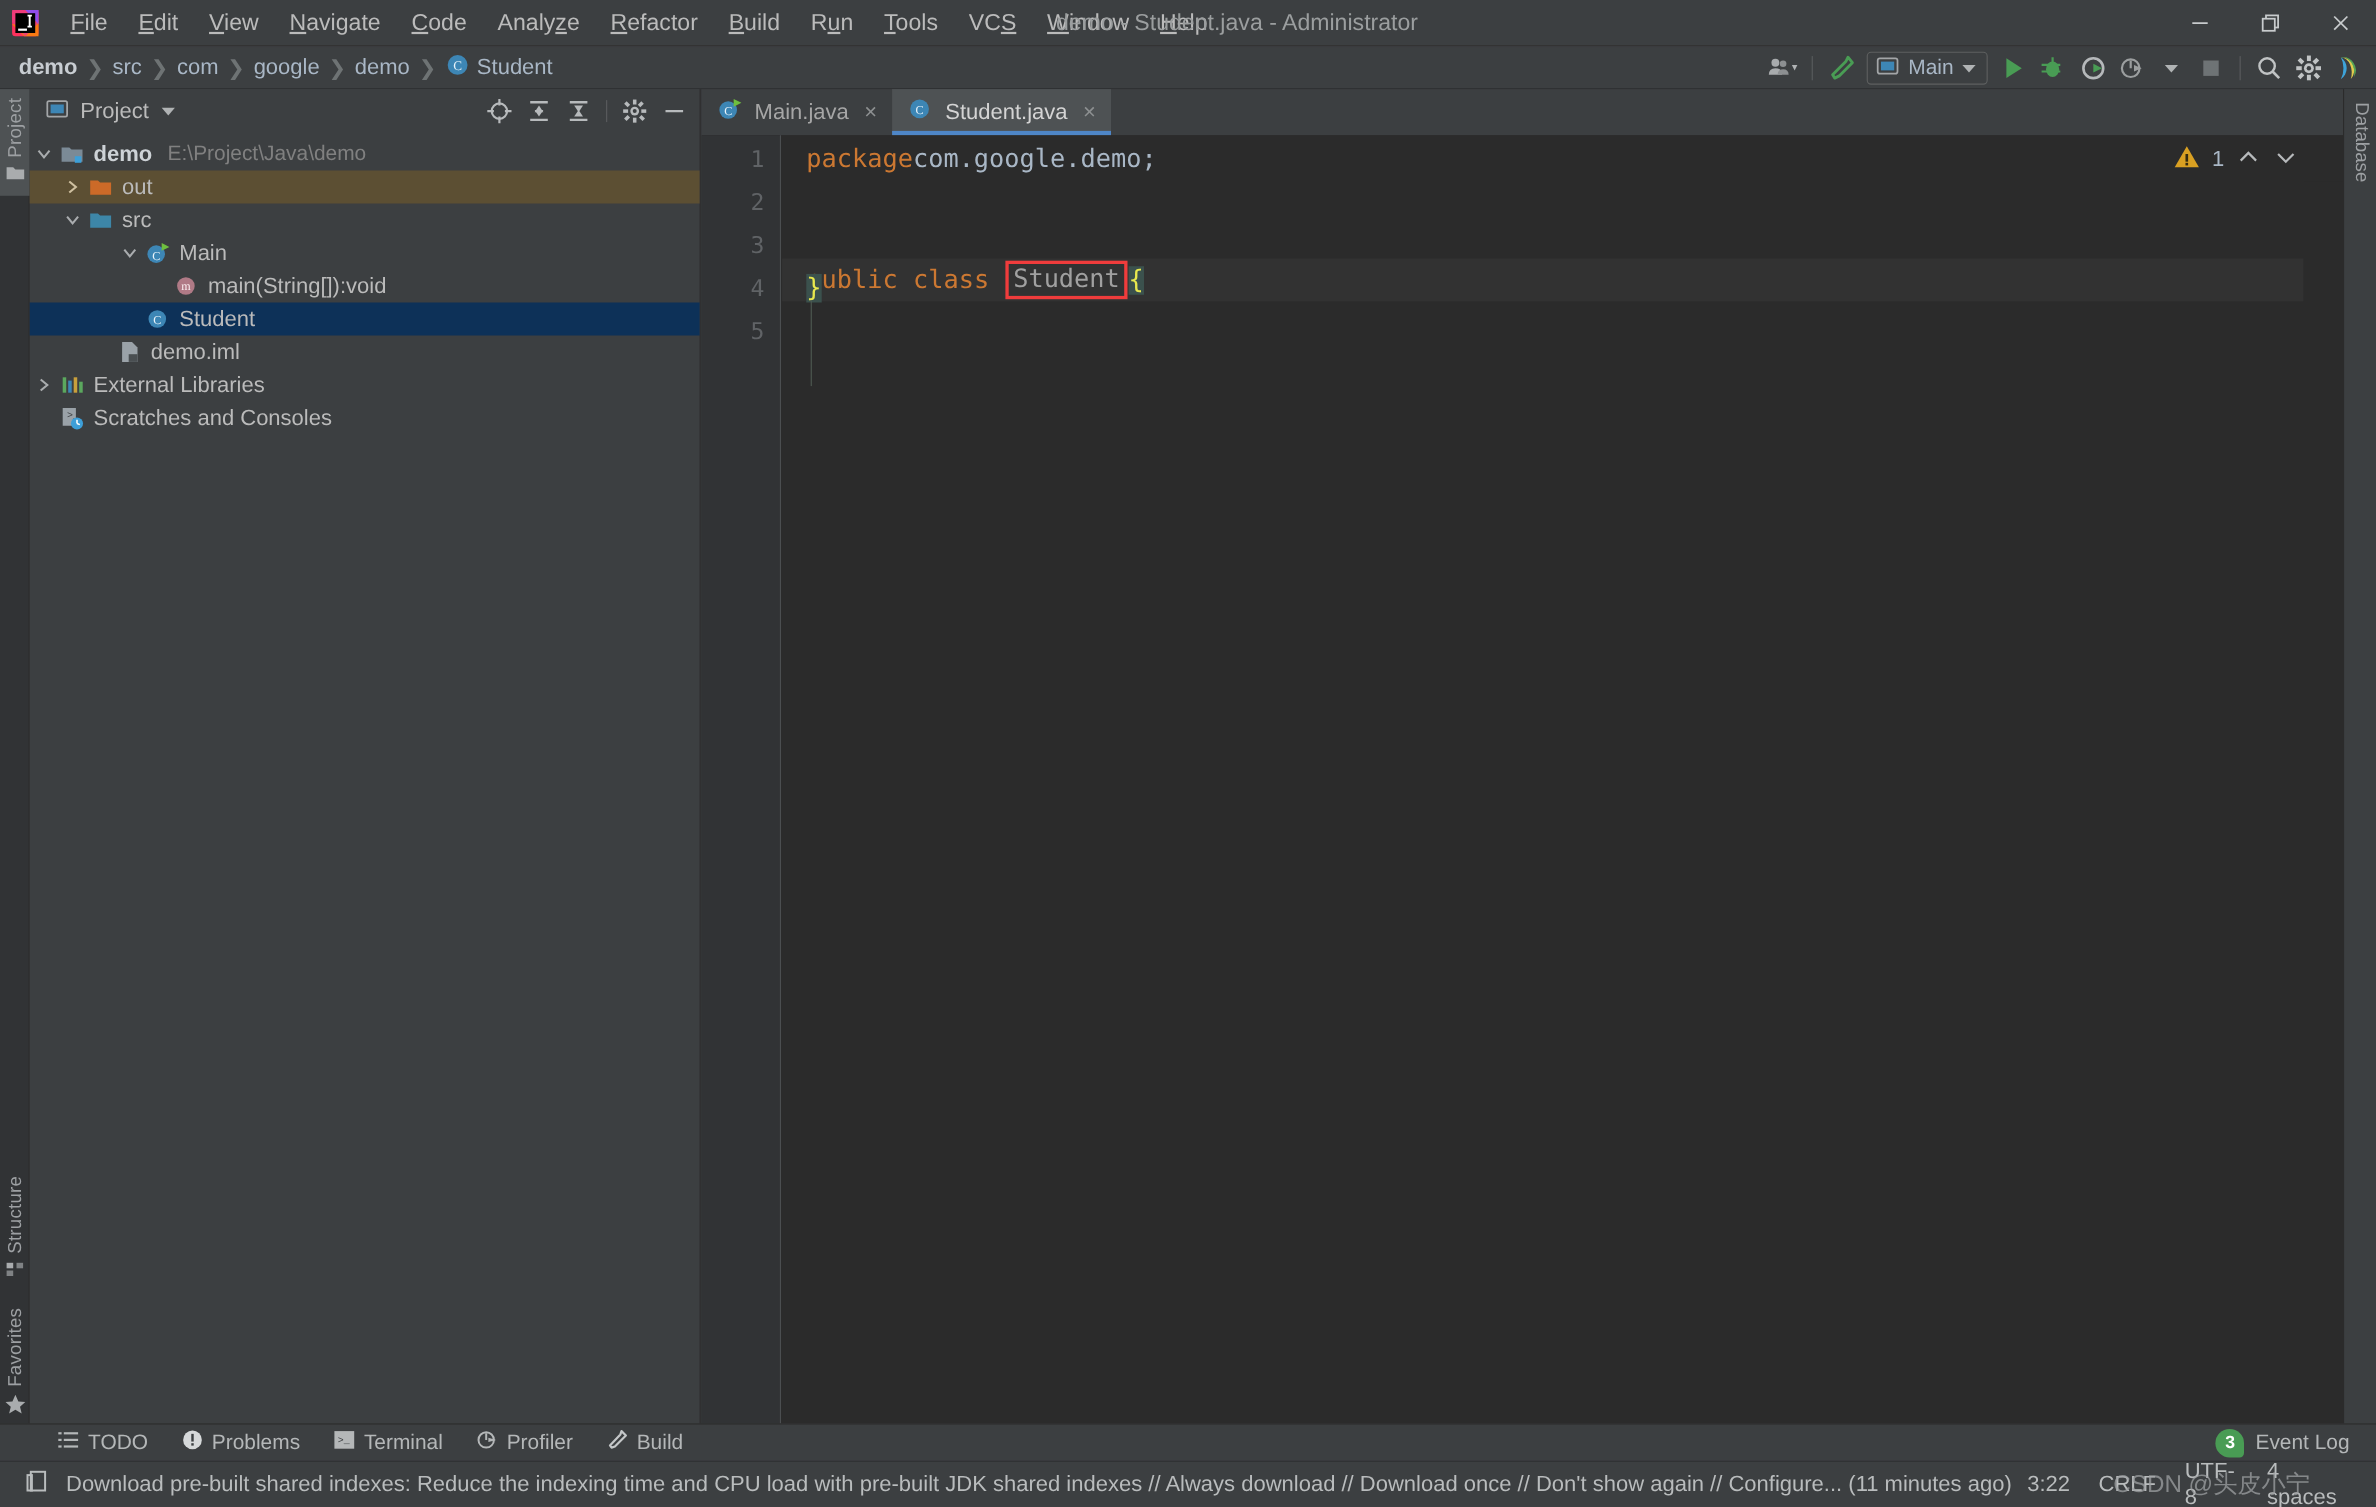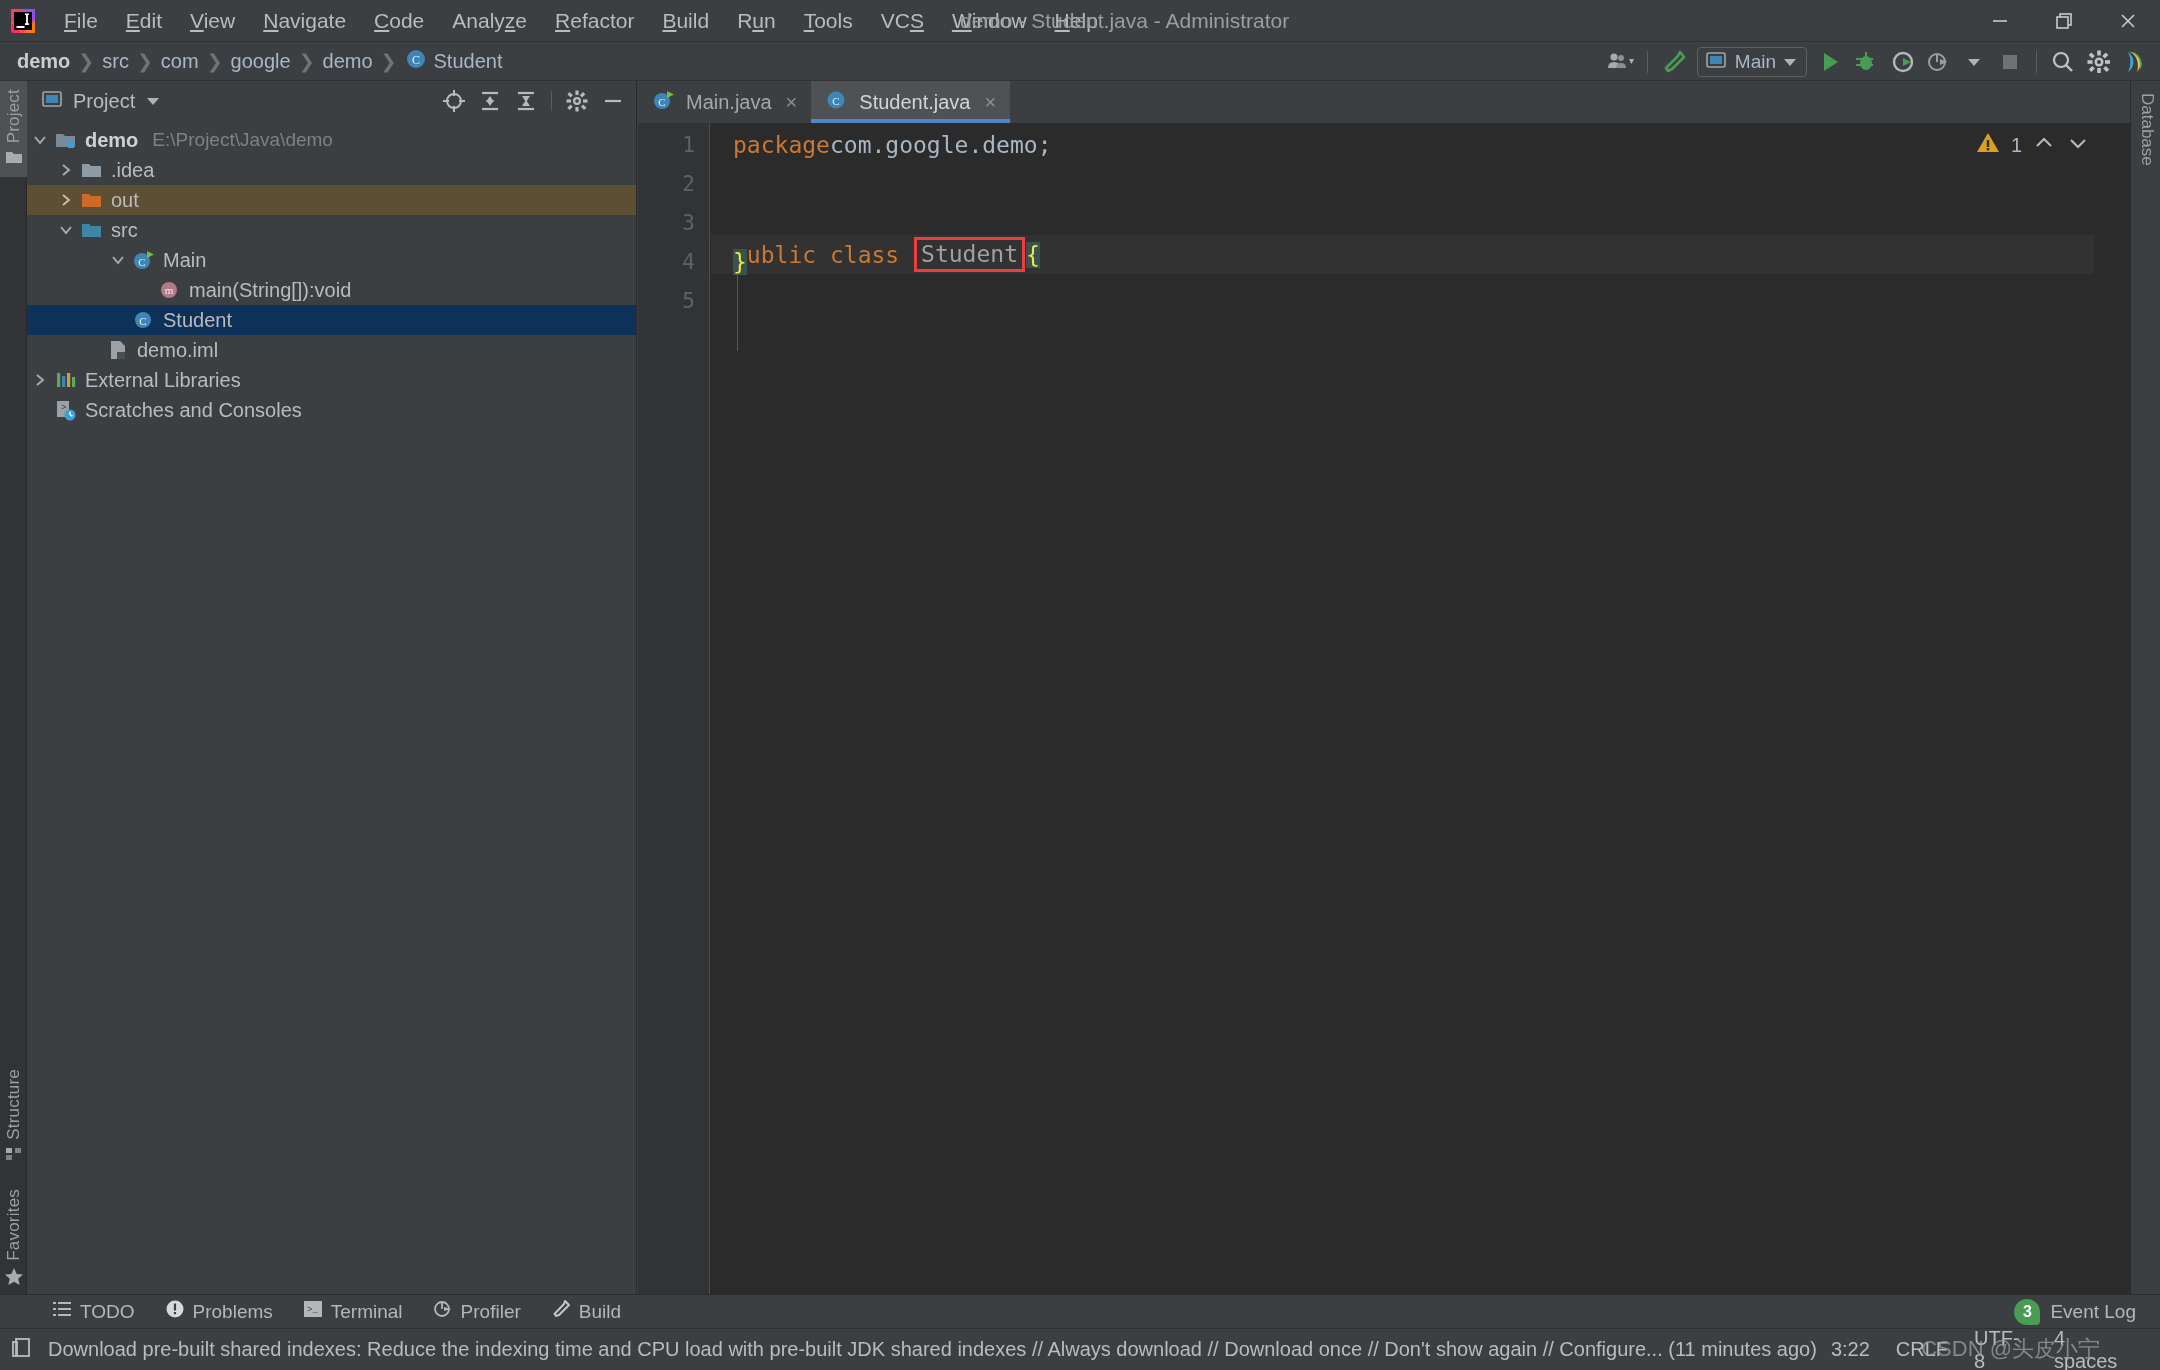--- a/index.html
+++ b/index.html
@@ -153,21 +153,21 @@
     border-top: 1px solid #2b2b2b;
   }
   .btw { display: flex; align-items: center; gap: 8px; padding: 0 12px; font-size: 19px; color: #b4b7b8; cursor: default; }
   .eventlog { margin-left: auto; display: flex; align-items: center; gap: 10px; padding-right: 24px; font-size: 19px; color: #b4b7b8; }
   .badge {
     width: 26px; height: 26px; border-radius: 50% 50% 4px 50%; background: #499c54;
     color: #fff; font-size: 16px; font-weight: bold; display: flex; align-items: center; justify-content: center;
   }
   .statusbar {
     position: absolute; left: 0; bottom: 0; width: 2160px; height: 42px;
-    background: #3c3f41; display: flex; align-items: center; padding-left: 10px; gap: 14px;
+    background: #3c3f41; display: flex; align-items: center; padding-left: 22px; gap: 14px;
     border-top: 1px solid #2f3133;
   }
   .status-msg { font-size: 20px; color: #b9bcbd; white-space: nowrap; }
   .status-right { margin-left: auto; display: flex; align-items: center; gap: 26px; padding-right: 30px; font-size: 20px; color: #b9bcbd; }
   .watermark {
     position: absolute; right: 60px; bottom: 6px; font-size: 22px; color: #9ea1a3;
     opacity: .75; white-space: nowrap; pointer-events: none;
   }
 </style>
 </head>
@@ -454,33 +454,20 @@
         <span class="tico">
             <svg width="22" height="19" viewBox="0 0 22 19">
               <path d="M1 3 h7 l2 2 h10 v11 H1 Z" fill="#7b8a96"></path>
               <rect x="13" y="11" width="6" height="6" fill="#3d9fd8"></rect>
             </svg>
           </span>
         <span class="tlabel bold">demo</span>
         <span class="tpath">E:\Project\Java\demo</span>
       </div>
 
-      <div class="trow" style="padding-left:26px;">
-        <span class="tw">
-            <svg width="16" height="16" viewBox="0 0 16 16">
-              <path d="M5 3 L11 8 L5 13" fill="none" stroke="#a9acae" stroke-width="1.9"></path>
-            </svg>
-          </span>
-        <span class="tico">
-            <svg width="22" height="19" viewBox="0 0 22 19">
-              <path d="M1 3 h7 l2 2 h10 v11 H1 Z" fill="#8e9ba4"></path>
-            </svg>
-          </span>
-        <span class="tlabel">.idea</span>
-      </div>
 
       <div class="trow excl" style="padding-left:26px;">
         <span class="tw">
             <svg width="16" height="16" viewBox="0 0 16 16">
               <path d="M5 3 L11 8 L5 13" fill="none" stroke="#cfc0a0" stroke-width="1.9"></path>
             </svg>
           </span>
         <span class="tico">
             <svg width="22" height="19" viewBox="0 0 22 19">
               <path d="M1 3 h7 l2 2 h10 v11 H1 Z" fill="#cc6a28"></path>

